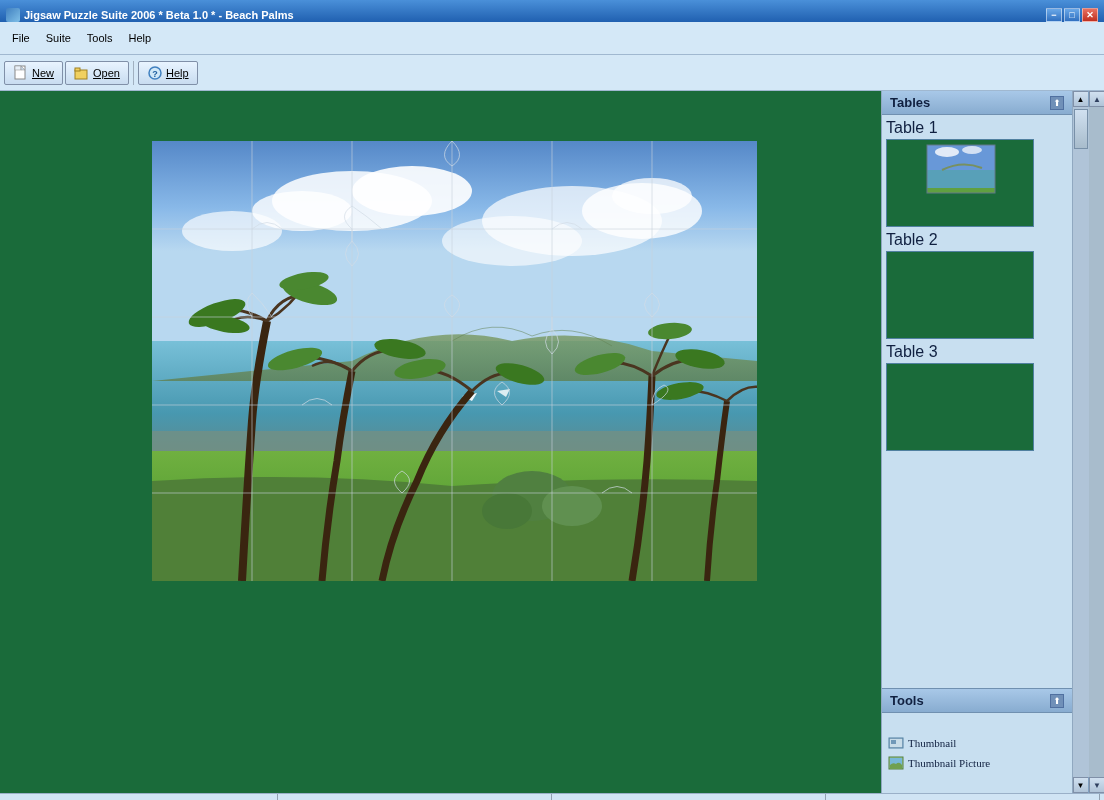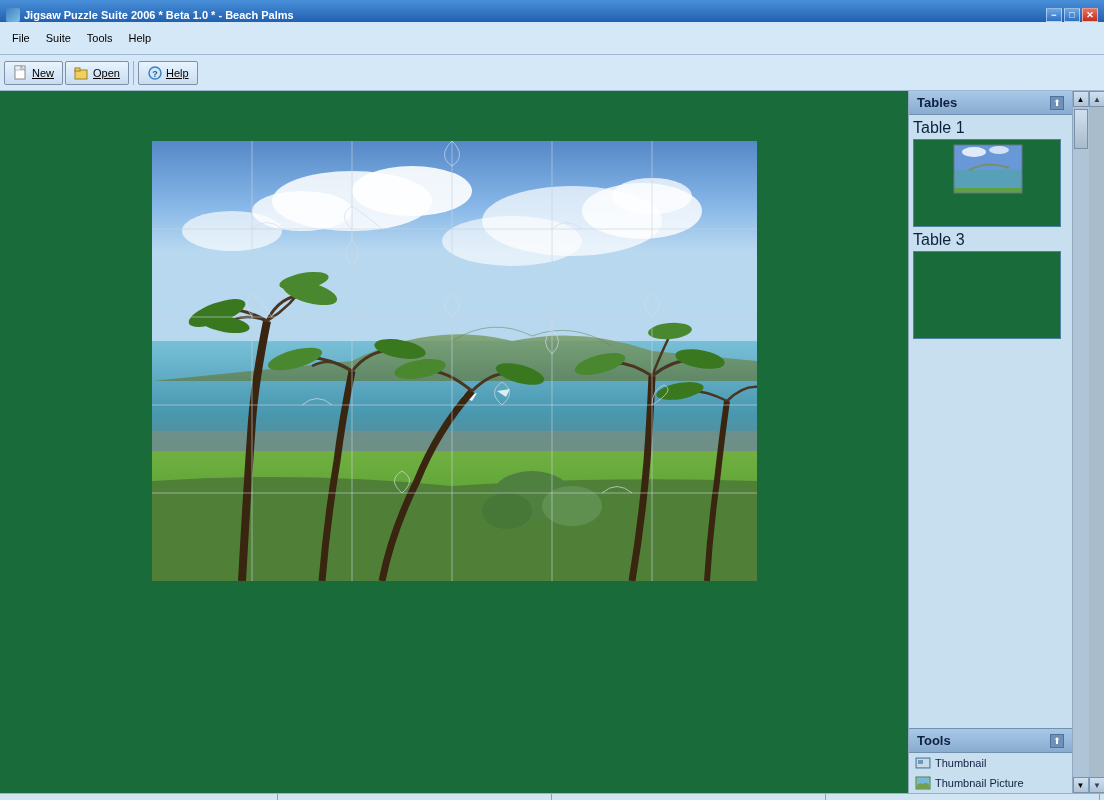--- a/index.html
+++ b/index.html
@@ -93,21 +93,21 @@
 
     .puzzle-img {
       width: 100%;
       height: 100%;
       position: relative;
       overflow: hidden;
     }
 
     
     .right-panel {
-      width: 164px;
+      width: 191px;
       background: #c8dff0;
       display: flex;
       flex-direction: column;
       border-left: 1px solid #90a8c0;
     }
 
     
     .section-header {
       background: linear-gradient(to bottom, #a8c8e8, #88acd0);
       padding: 4px 8px;
@@ -153,21 +153,22 @@
       background: #1a6b3a;
       position: relative;
       overflow: hidden;
     }
 
     
     .tools-section-wrapper {
       border-top: 1px solid #7090b0;
     }
     .tools-items {
-      padding: 0 6px;
+      padding: 20px 6px;
+      font-family: Liberation Serif, serif;
     }
     .tools-item {
       display: flex;
       align-items: center;
       gap: 4px;
       padding: 2px 0;
       cursor: pointer;
       font-size: 11px;
       color: #102040;
     }
@@ -459,20 +460,24 @@
 
               <path d="M55,30 Q75,20 95,28" stroke="#789060" stroke-width="2" fill="none"></path>
 
               <rect x="40" y="48" width="68" height="5" fill="#60a040"></rect>
 
               <rect x="40" y="5" width="68" height="48" fill="none" stroke="#607888" stroke-width="1"></rect>
             </svg>
           </div>
         </div>
 
+        <div class="table-item">
+          <div class="table-label">Table 2</div>
+          <div class="table-preview"></div>
+        </div>
 
 
         <div class="table-item">
           <div class="table-label">Table 3</div>
           <div class="table-preview"></div>
         </div>
       </div>
 
       <div class="tools-section-wrapper">
         <div class="section-header">

